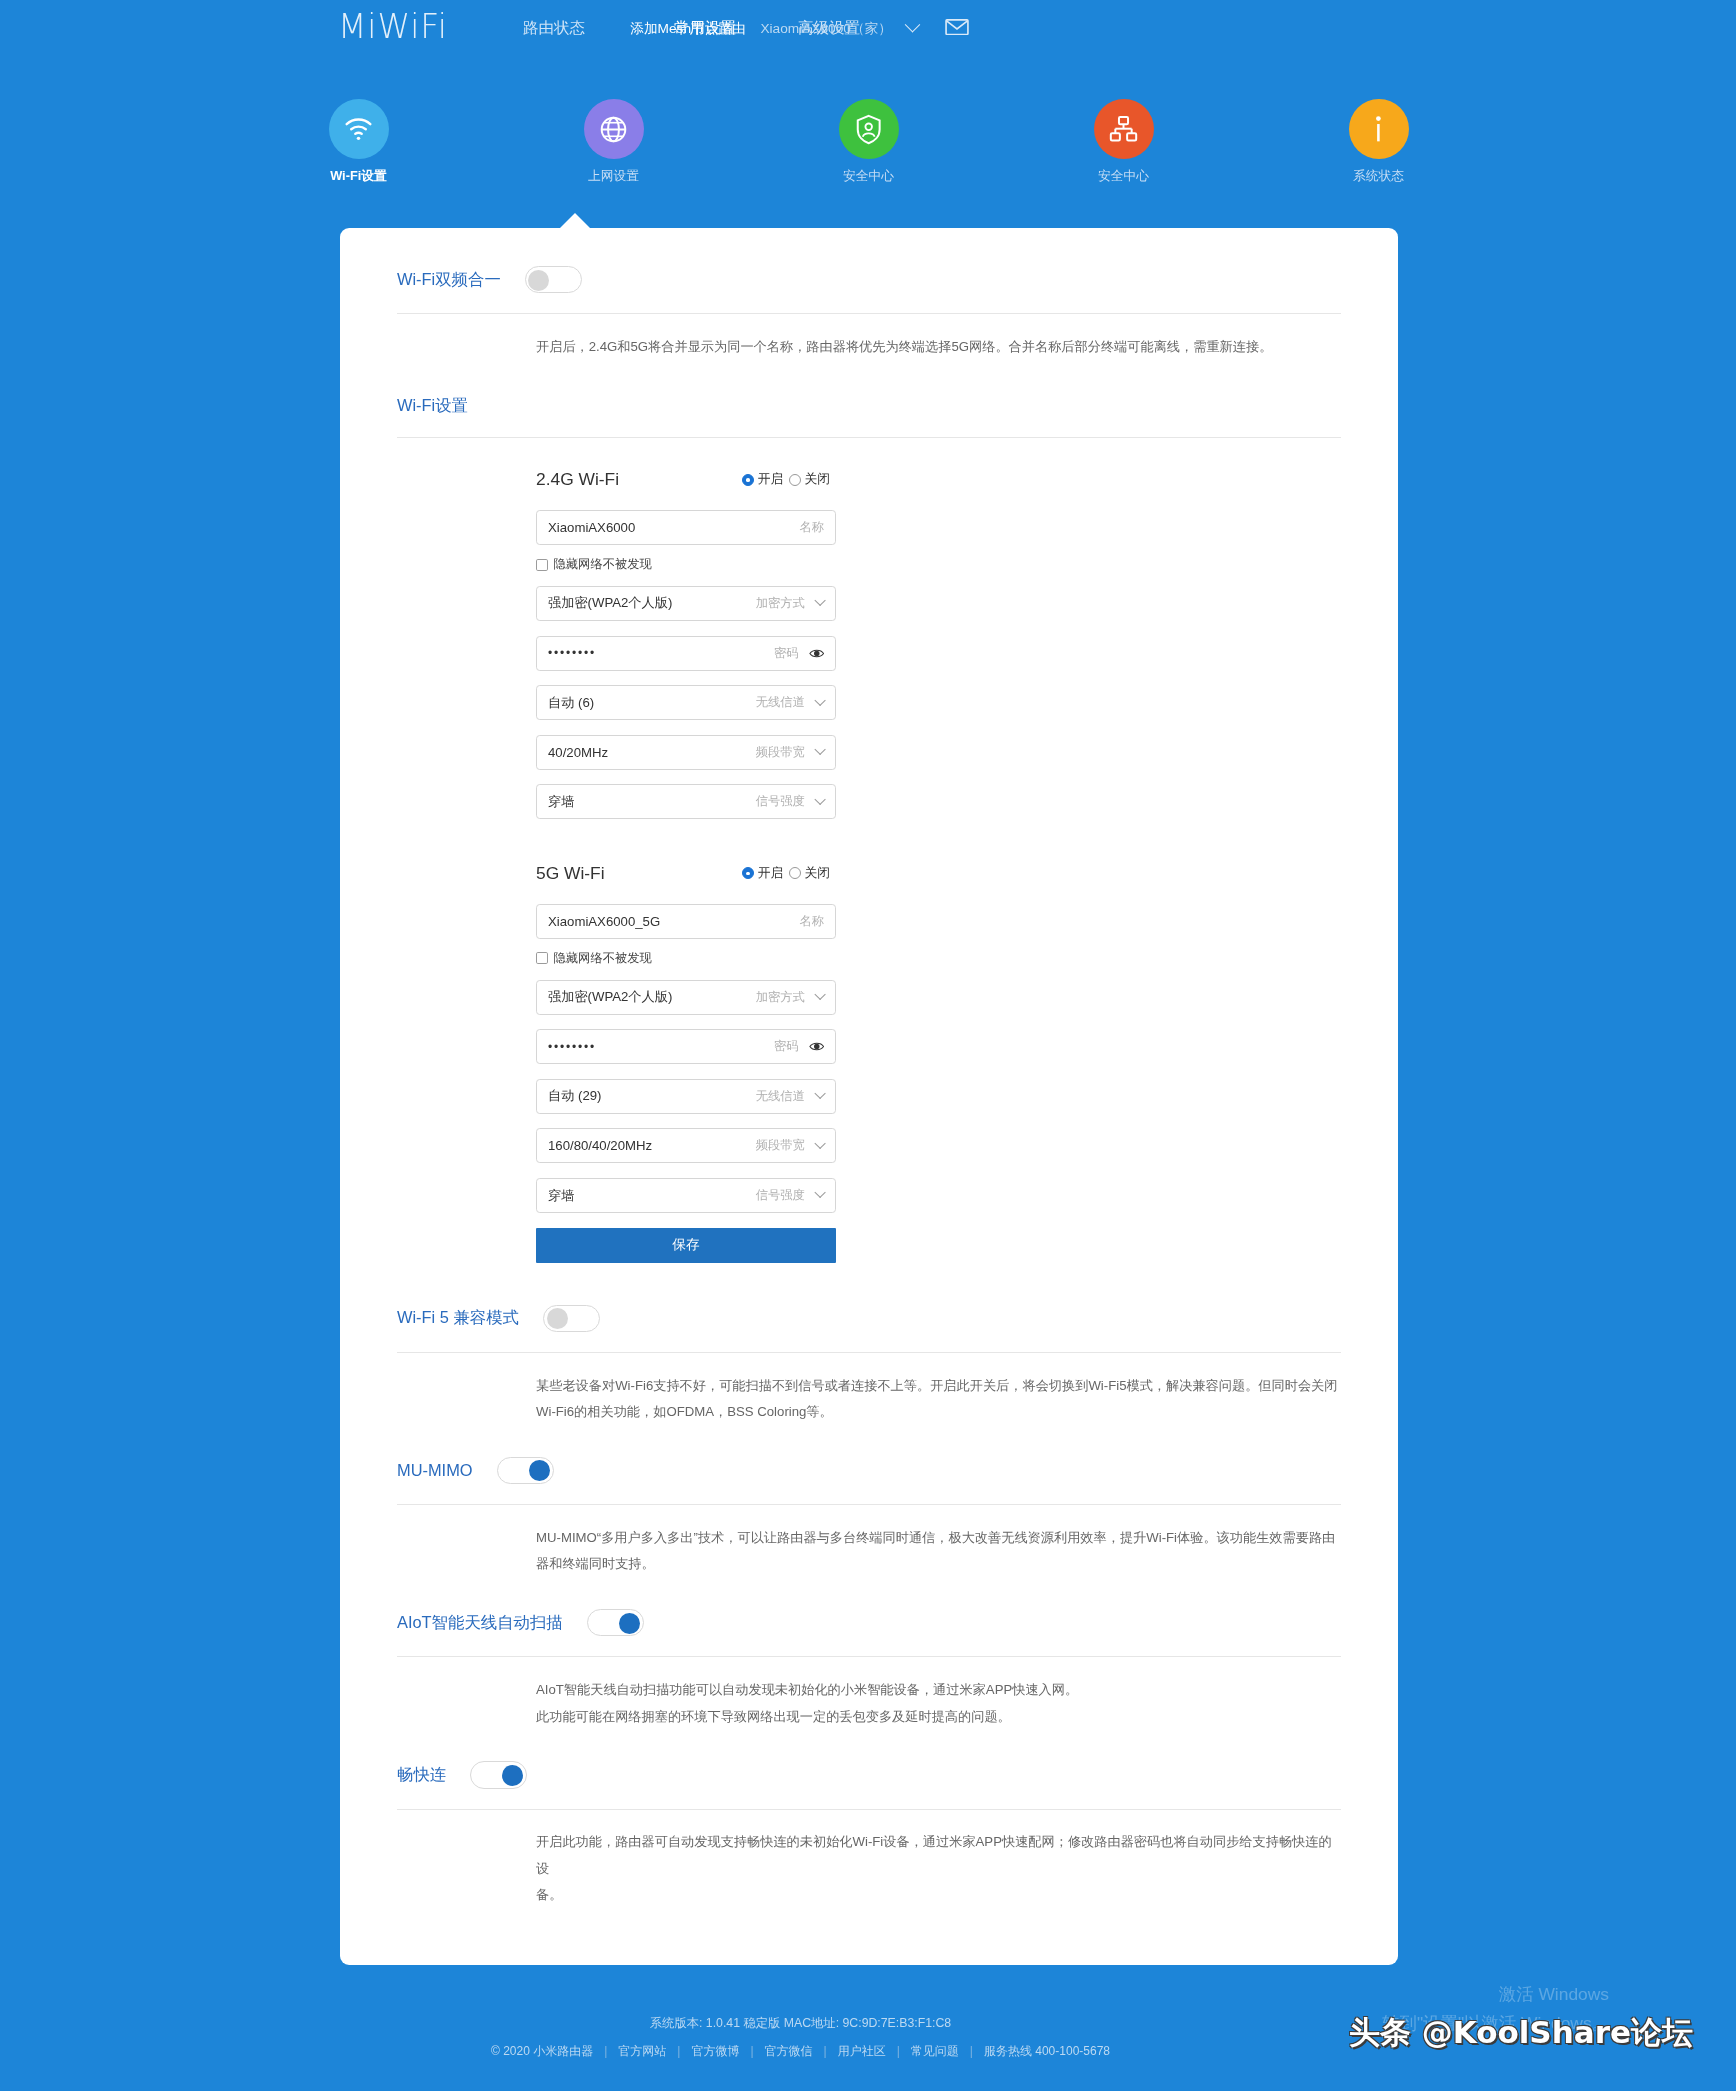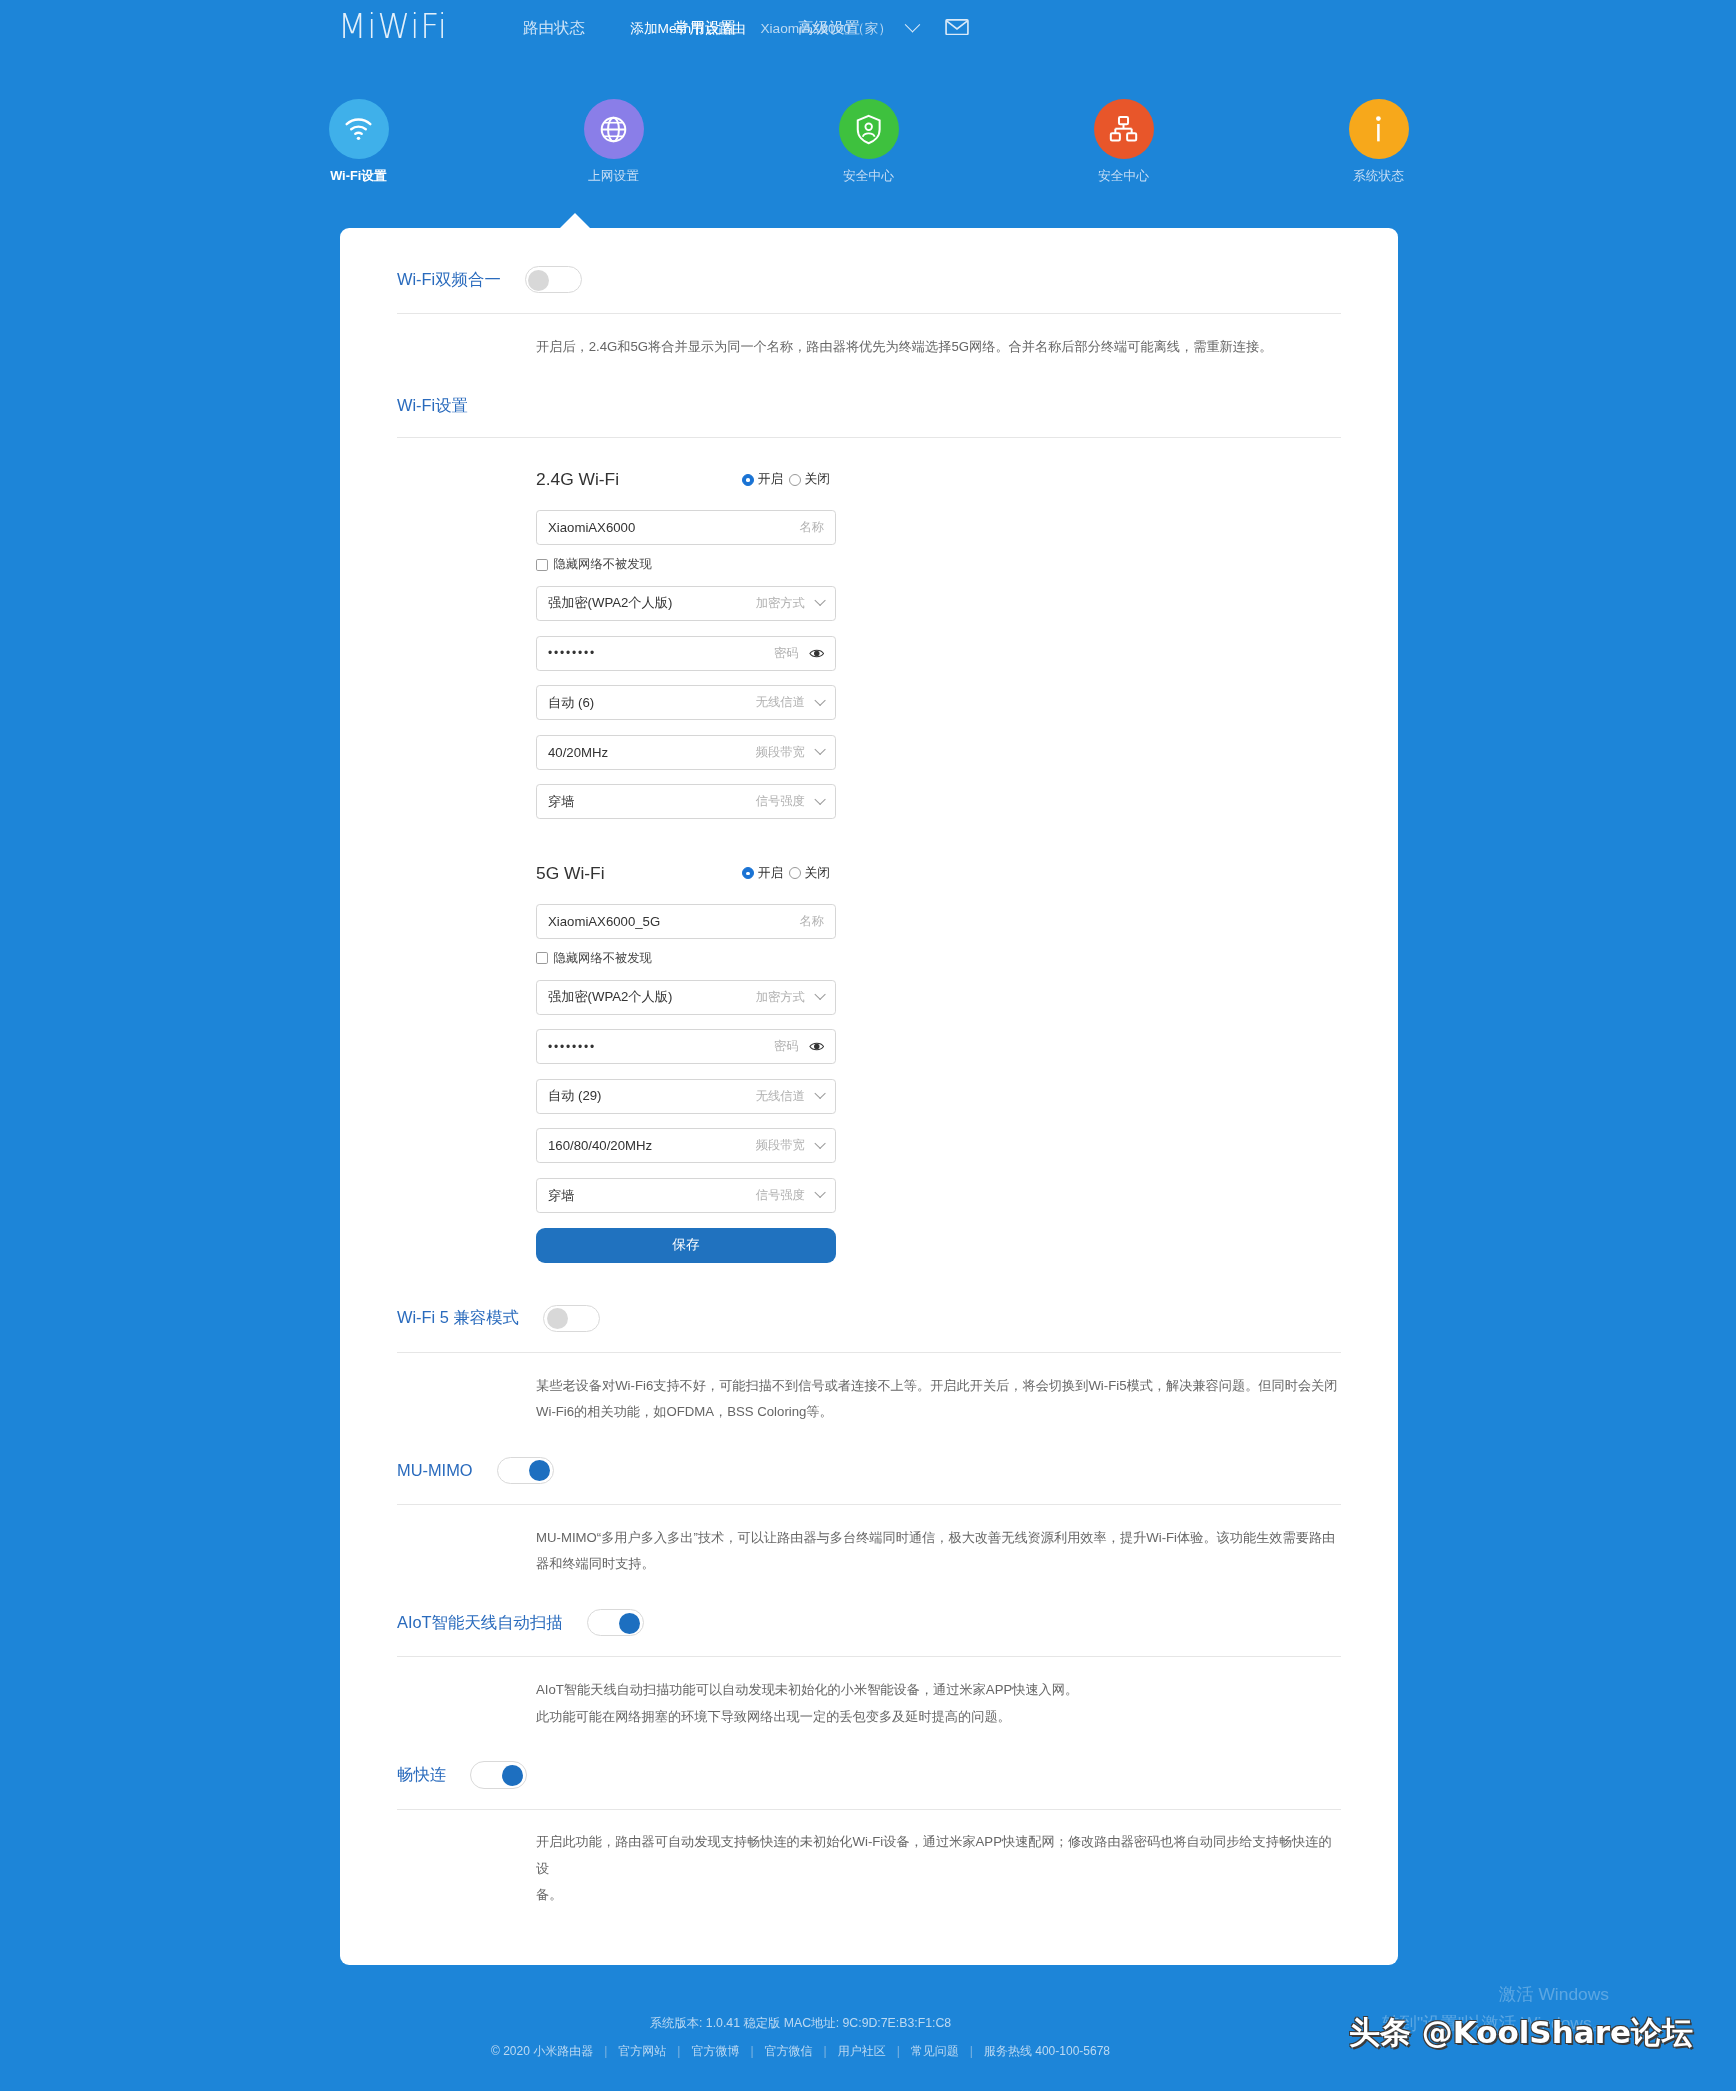--- a/index.html
+++ b/index.html
@@ -199,21 +199,21 @@
     width: 12px; height: 12px;
     border: 0.9px solid #9b9b9b; background: #fff;
     border-radius: 1.8px; display: inline-block;
   }
 
   .savebtn {
     width: 300px; height: 35px;
     background: #2072bf;
     color: #fff;
     font-size: 13.7px;
-    border: none; border-radius: 9px;
+    border: none; border-radius: 1px;
     cursor: pointer;
     margin-top: 3.7px;
     display:flex; align-items:center; justify-content:center;
   }
 
   
   .footer {
     position: absolute;
     left: 0; bottom: 0;
     width: 1601px;

